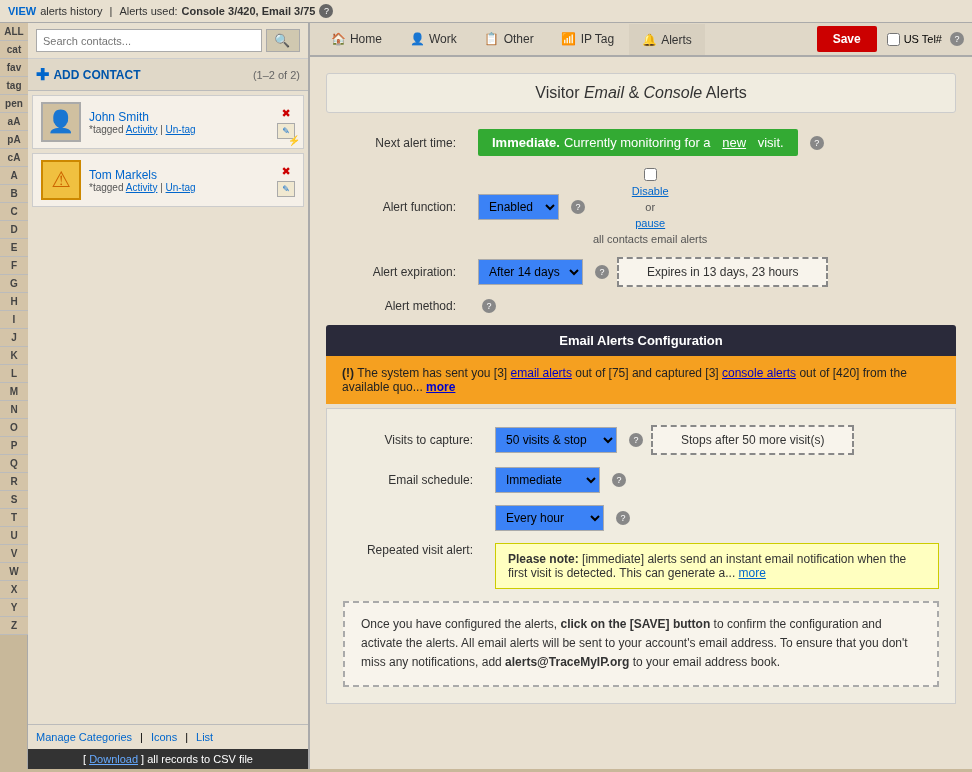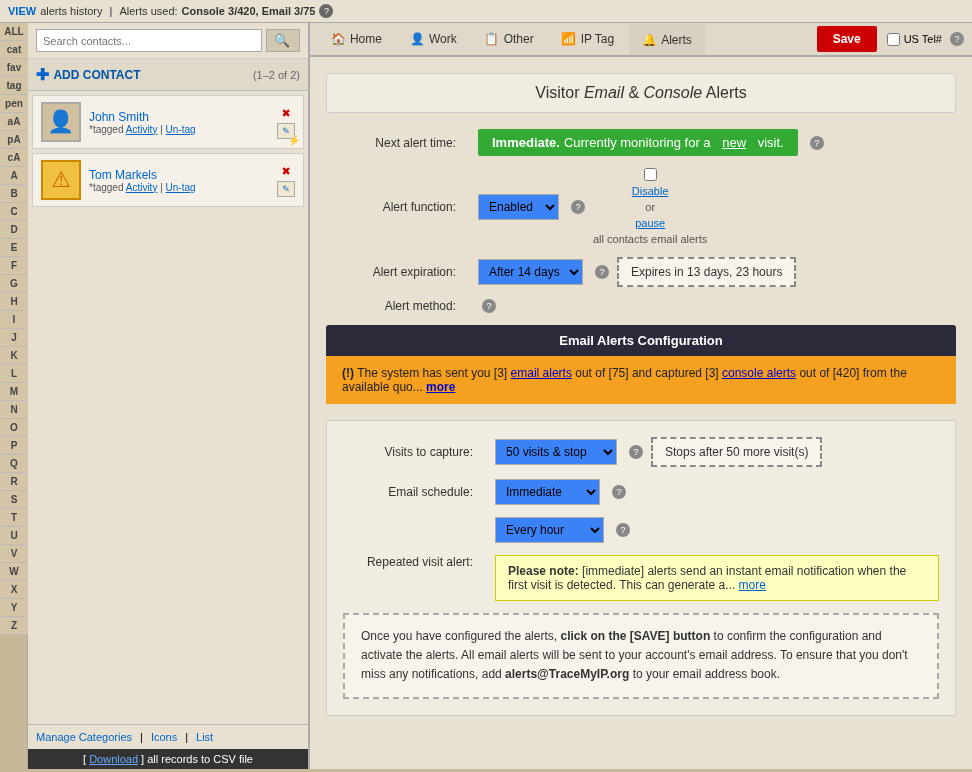--- a/index.html
+++ b/index.html
@@ -77,27 +77,27 @@
 
     
     select { border: 1px solid #aaa; padding: 4px 6px; font-size: 12px; background: #3b82f6; cursor: pointer; }
 
     
     .disable-row { display: flex; align-items: center; gap: 4px; font-size: 11px; color: #555; flex-direction: column; }
     .disable-row input[type=checkbox] { cursor: pointer; }
     .disable-row a { color: #0066cc; text-decoration: underline; cursor: pointer; }
 
     
-    .dashed-box { border: 2px dashed #888; padding: 6px 12px; font-size: 12px; color: #333; background: #f8f4ec; }
+    .dashed-box { border: 2px dashed #888; padding: 6px 28px; font-size: 12px; color: #333; background: #f8f4ec; }
 
     
     .section-header { background: #2a2a3a; color: white; font-weight: bold; font-size: 13px; padding: 8px 16px; text-align: center; margin: 8px 0 0 0; border-radius: 3px 3px 0 0; }
 
     
-    .orange-warning { background: #f5a020; padding: 10px 16px; font-size: 12px; color: #222; margin-bottom: 16px; }
+    .orange-warning { background: #f5a020; padding: 10px 16px; font-size: 12px; color: #222; margin-bottom: 4px; }
     .orange-warning a { color: #0000cc; text-decoration: underline; cursor: pointer; }
     .orange-warning strong { font-weight: bold; }
     .orange-warning .more-link { color: #0000cc; text-decoration: underline; cursor: pointer; font-weight: bold; }
 
     
     .config-section { background: #f0ece0; border: 1px solid #ccc; padding: 16px; margin-top: 0; }
 
     
     .yellow-note { background: #ffffc0; border: 1px solid #cccc00; padding: 8px 12px; font-size: 12px; color: #333; }
     .yellow-note a { color: #0066cc; text-decoration: underline; cursor: pointer; }

